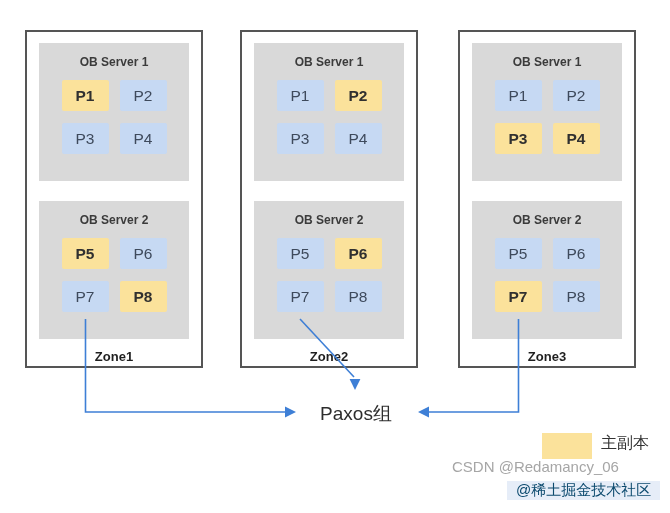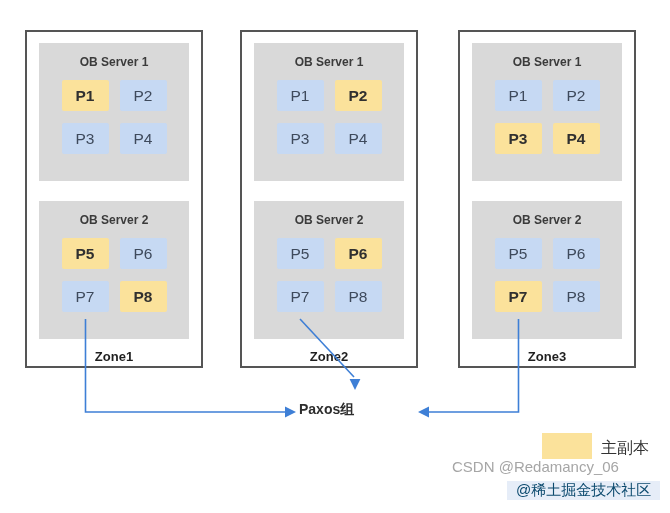--- a/index.html
+++ b/index.html
@@ -27,25 +27,25 @@
     text-align:center;line-height:31px;font-size:15.5px;color:#3e4a5c;border-radius:2px;
   }
   .p.follower{background:var(--follower);}
   .p.primary{background:var(--primary);font-weight:bold;color:#303030;}
   .zone-label{
     position:absolute;bottom:2px;left:0;width:100%;text-align:center;
     font-weight:bold;font-size:13px;color:#1f1f1f;
   }
   .connectors{position:absolute;left:0;top:0;pointer-events:none;}
   .paxos{
-    position:absolute;left:299px;top:401px;width:114px;text-align:left;
-    font-size:14px;font-weight:bold;color:#2d2d2d;
+    position:absolute;left:299px;top:401px;width:114px;text-align:center;
+    font-size:19px;font-weight:normal;color:#2d2d2d;
   }
   .legend{position:absolute;left:542px;top:433px;}
-  .legend-row{display:flex;align-items:flex-end;height:26px;}
+  .legend-row{display:flex;align-items:flex-start;height:26px;}
   .swatch{width:50px;height:26px;}
   .legend-label{margin-left:9px;font-size:16px;color:#333;}
   .wm{position:absolute;white-space:nowrap;font-size:15px;}
   .wm-juejin{left:507px;top:481px;color:#0c4a6e;background:rgba(210,222,242,0.55);padding:0 9px;}
   .wm-csdn{left:452px;top:458px;color:#a6a6a6;}
 </style>
 </head>
 <body>
 
 <div class="canvas">

